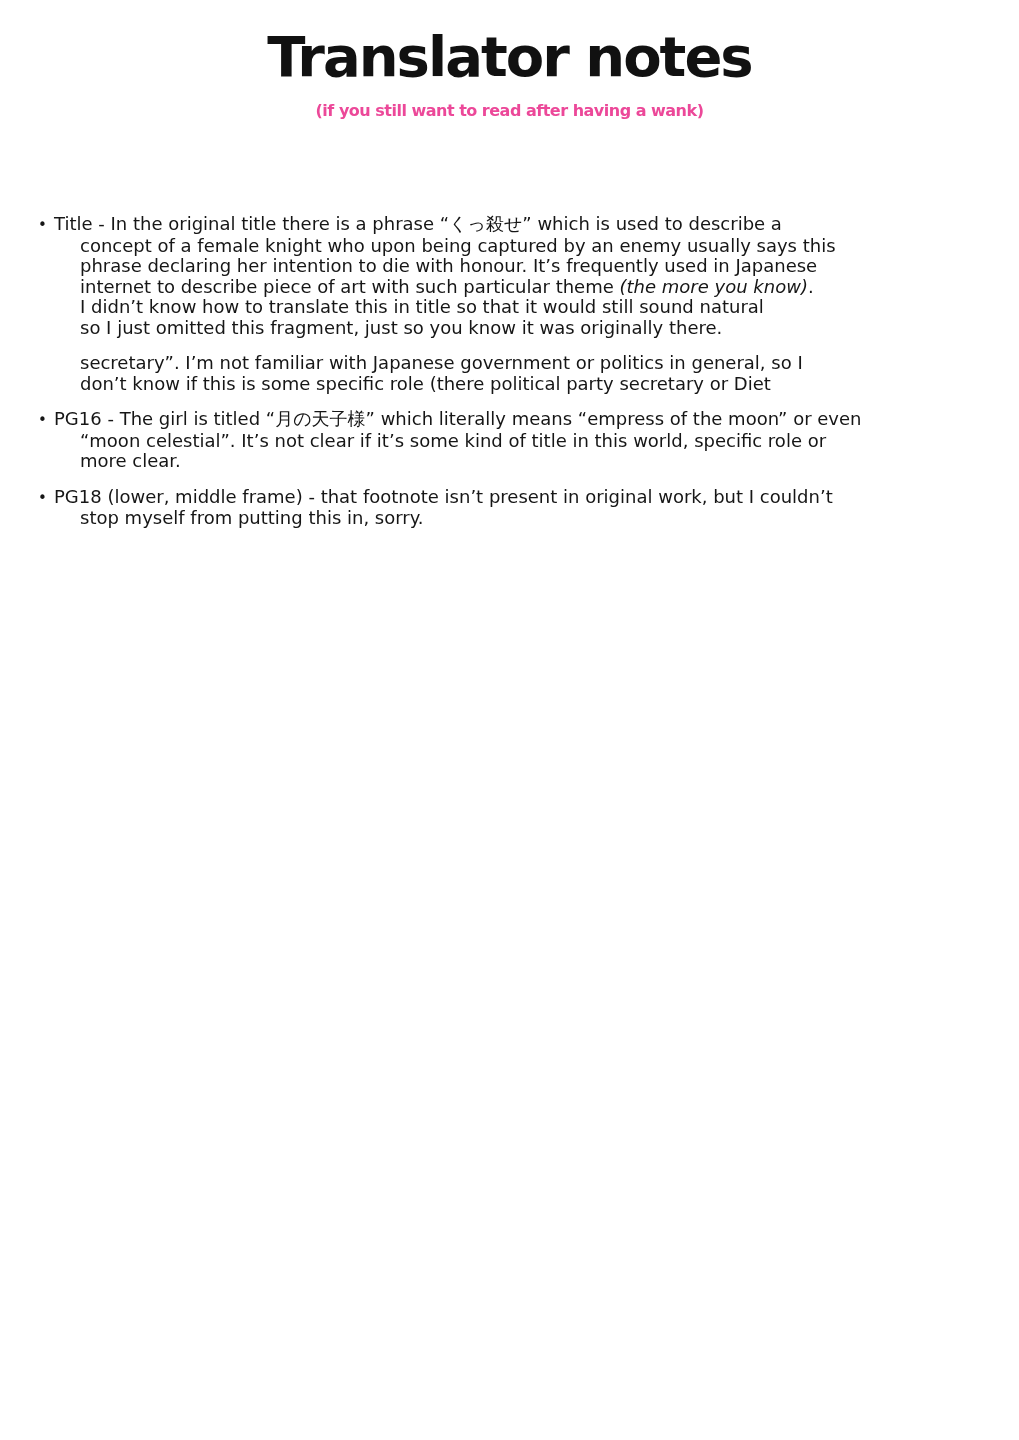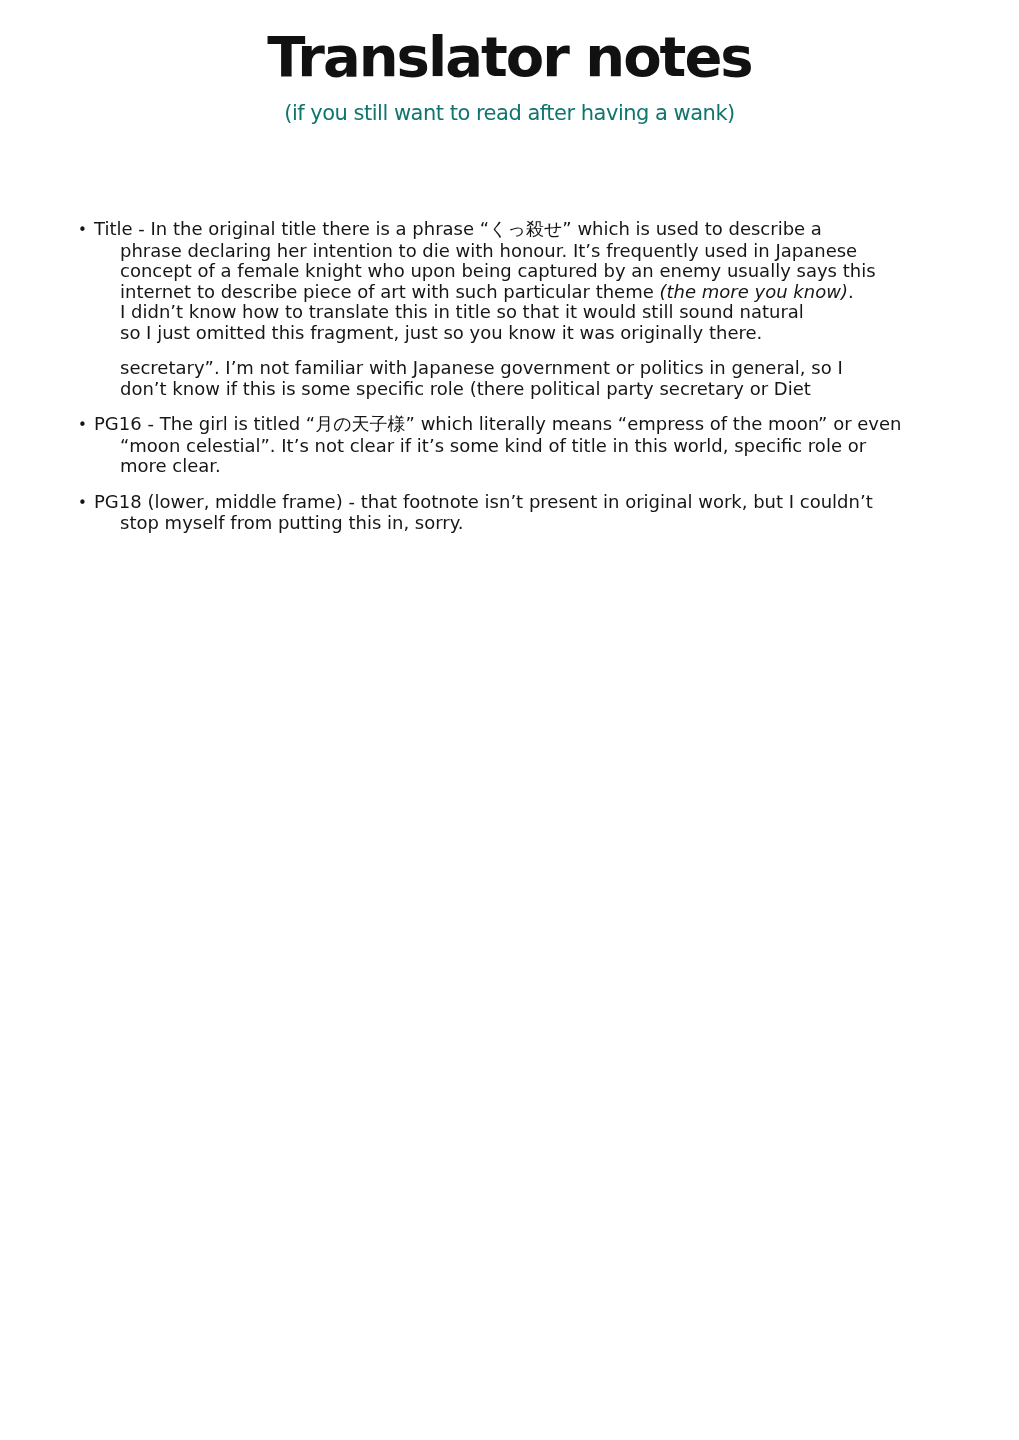--- a/index.html
+++ b/index.html
@@ -21,39 +21,38 @@
     padding-top: 24px;
     text-align: center;
     font-size: 56px;
     font-weight: bold;
     letter-spacing: -2px;
     color: #111111;
   }
   .page-subtitle {
     margin-top: 12px;
     text-align: center;
-    font-size: 21px;
-    font-weight: normal;
+    font-size: 16px;
+    font-weight: bold;
     letter-spacing: -0.5px;
-    color: #0f766e;
+    color: #ec4899;
   }
   .notes {
     margin-top: 94px;
     padding-left: 38px;
     padding-right: 10px;
     font-size: 18px;
     line-height: 20.5px;
   }
   .note {
     margin-bottom: 15px;
     white-space: nowrap;
   }
   .note .line {
     padding-left: 42px;
-    margin-left: 40px;
   }
   .note .line.first {
     padding-left: 0;
   }
   .bullet {
     display: inline-block;
     width: 16px;
     font-size: 15px;
   }
   em {
@@ -61,22 +60,22 @@
 </style>
 </head>
 <body>
 
 <div class="sheet">
   <h1 class="page-title">Translator notes</h1>
   <div class="page-subtitle">(if you still want to read after having a wank)</div>
   <div class="notes">
       <div class="note">
         <div class="line first"><span class="bullet">• </span><span>Title - In the original title there is a phrase “くっ殺せ” which is used to describe a</span></div>
+        <div class="line"><span>concept of a female knight who upon being captured by an enemy usually says this</span></div>
         <div class="line"><span>phrase declaring her intention to die with honour. It’s frequently used in Japanese</span></div>
-        <div class="line"><span>concept of a female knight who upon being captured by an enemy usually says this</span></div>
         <div class="line"><span>internet to describe piece of art with such particular theme </span><em>(the more you know)</em><span>.</span></div>
         <div class="line"><span>I didn’t know how to translate this in title so that it would still sound natural</span></div>
         <div class="line"><span>so I just omitted this fragment, just so you know it was originally there.</span></div>
       </div>
       <div class="note">
         <div class="line"><span>secretary”. I’m not familiar with Japanese government or politics in general, so I</span></div>
         <div class="line"><span>don’t know if this is some specific role (there political party secretary or Diet</span></div>
       </div>
       <div class="note">
         <div class="line first"><span class="bullet">• </span><span>PG16 - The girl is titled “月の天子様” which literally means “empress of the moon” or even</span></div>

